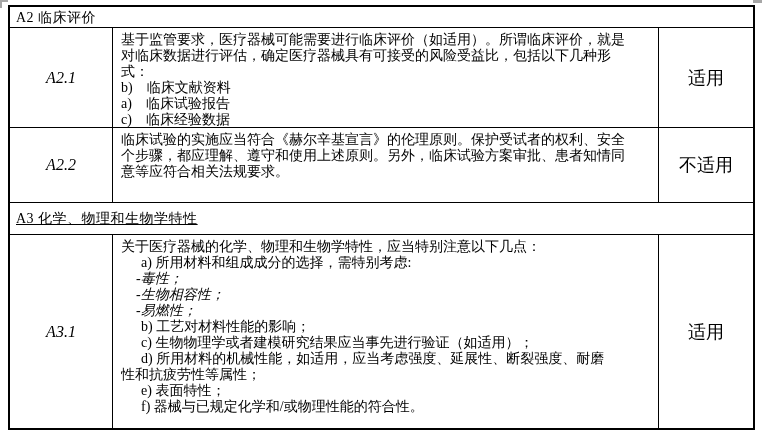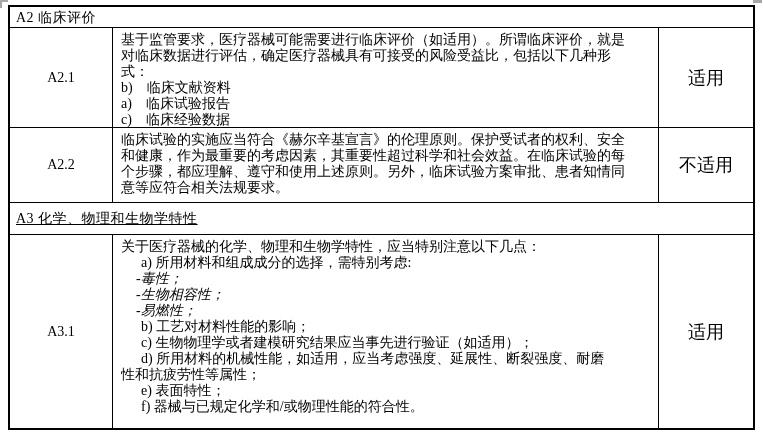--- a/index.html
+++ b/index.html
@@ -36,22 +36,23 @@
     letter-spacing: 0.5px;
     overflow: hidden;
     white-space: pre;
   }
   .cell-code {
     width: 102px;
     flex-shrink: 0;
     display: flex;
     align-items: center;
     justify-content: center;
-    font-size: 14px;
+    font-size: 16px;
     overflow: hidden;
+    font-style: italic;
   }
   .cell-text {
     width: 547px;
     flex-shrink: 0;
     border-left: 1px solid #000;
     border-right: 1px solid #000;
     padding: 4px 22px 0 8px;
     overflow: hidden;
   }
   .cell-app {
@@ -104,21 +105,20 @@
         <div class="line l-p">b)　临床文献资料</div>
         <div class="line l-p">a)　临床试验报告</div>
         <div class="line l-p">c)　临床经验数据</div>
       </div>
       <div class="cell-app">适用</div>
     </div>
     <div class="trow" style="height: 75px;">
       <div class="cell-code">A2.2</div>
       <div class="cell-text">
         <div class="line l-p">临床试验的实施应当符合《赫尔辛基宣言》的伦理原则。保护受试者的权利、安全</div>
-        <div class="line l-p">和健康，作为最重要的考虑因素，其重要性超过科学和社会效益。在临床试验的每</div>
         <div class="line l-p">个步骤，都应理解、遵守和使用上述原则。另外，临床试验方案审批、患者知情同</div>
         <div class="line l-p">意等应符合相关法规要求。</div>
       </div>
       <div class="cell-app">不适用</div>
     </div>
     <div class="trow" style="height: 32px; text-decoration: underline;">
       <div class="hdr-cell">A3 化学、物理和生物学特性</div>
     </div>
     <div class="trow flexfill">
       <div class="cell-code">A3.1</div>

